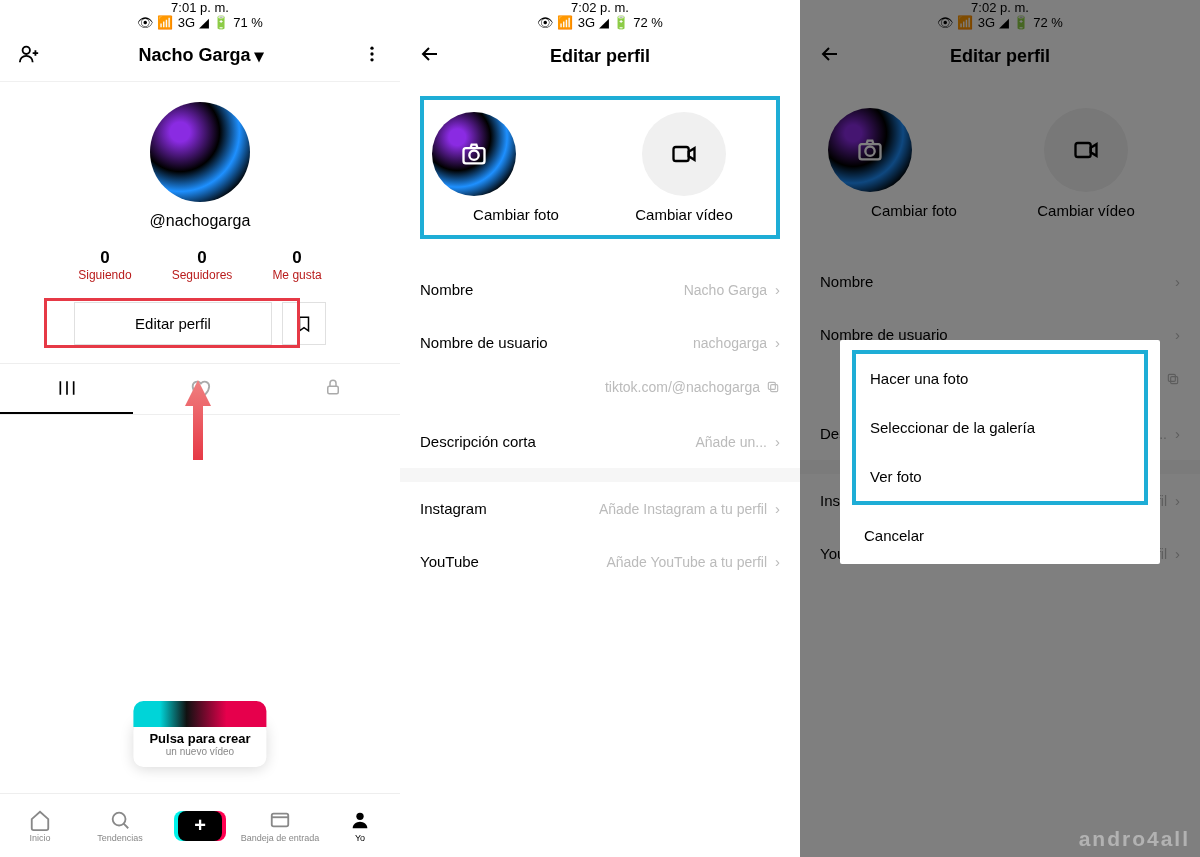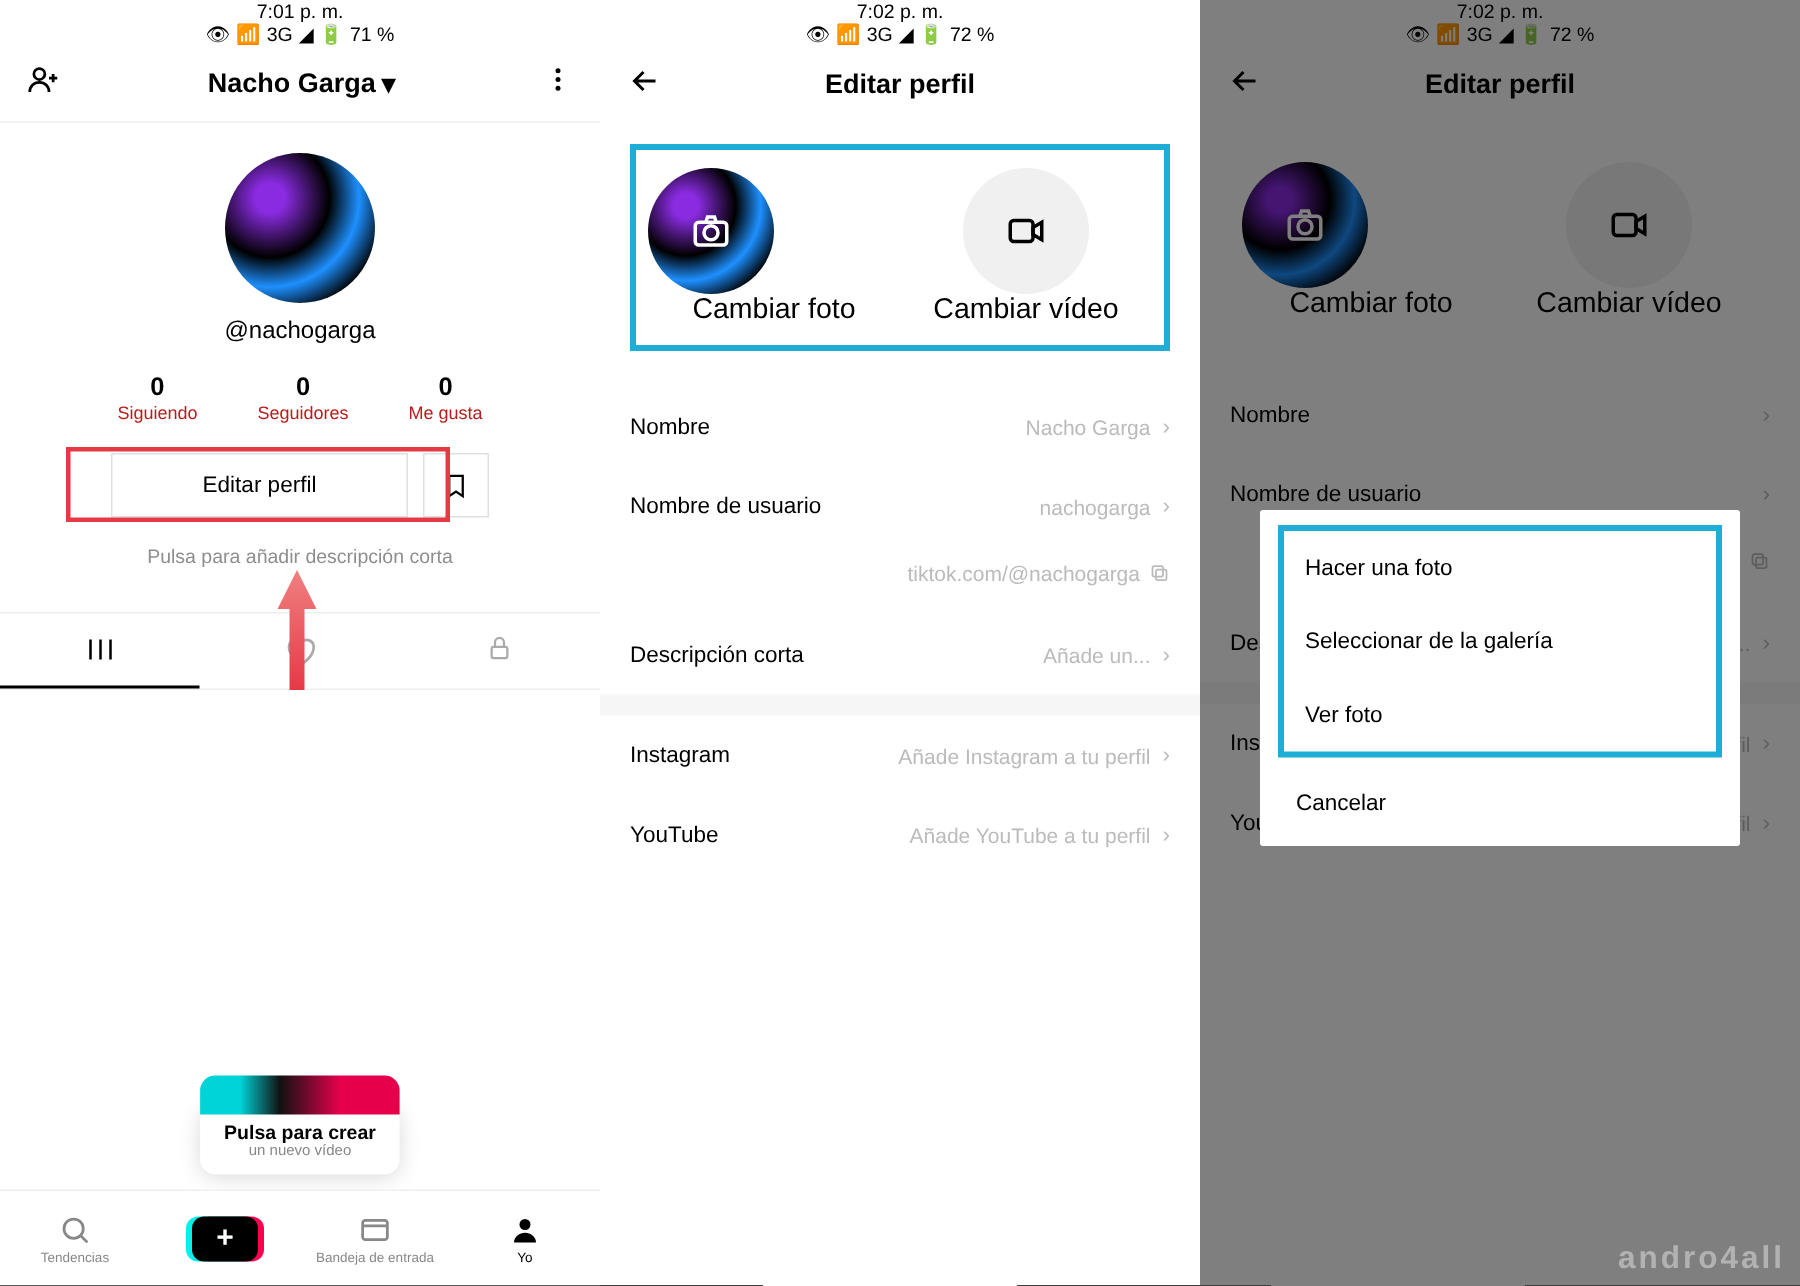--- a/index.html
+++ b/index.html
@@ -18,36 +18,36 @@
 .stat-label { font-size: 12px; color: #b91c1c; }
 .edit-row { display: flex; justify-content: center; gap: 10px; margin-bottom: 18px; position: relative; }
 .edit-btn { border: 1px solid #e0e0e0; padding: 12px 60px; font-size: 15px; font-weight:500; background: #fff; }
 .red-box { position: absolute; border: 3px solid #e63946; top: -4px; left: 44px; width: 256px; height: 50px; pointer-events: none; }
 .bookmark-btn { border: 1px solid #e0e0e0; padding: 10px 12px; background: #fff; display:flex; align-items:center;}
 .bio-hint { text-align: center; font-size: 13px; color: #8e8e8e; margin-bottom: 30px; }
 .red-arrow { position: absolute; left: 185px; top: 380px; width: 26px; height: 80px; pointer-events:none; }
 .tabs { display: flex; border-top: 1px solid #eee; border-bottom: 1px solid #eee; }
 .tab { flex: 1; text-align: center; padding: 14px 0; color: #888; display:flex; justify-content:center; }
 .tab.active { border-bottom: 2px solid #000; color: #000; }
-.create-tip { position: absolute; bottom: 74px; left: 50%; transform: translateX(-50%); background: #fff; border-radius: 10px; padding: 10px 16px; box-shadow: 0 2px 14px rgba(0,0,0,0.15); text-align: center; }
+.create-tip { position: absolute; bottom: 90px; left: 50%; transform: translateX(-50%); background: #fff; border-radius: 10px; padding: 10px 16px; box-shadow: 0 2px 14px rgba(0,0,0,0.15); text-align: center; }
 .create-tip::before { content:""; position:absolute; top:-20px; left:0; right:0; height:26px; background: linear-gradient(90deg,#00d4d8 20%,#111 40%,#e6004c 70%); border-radius:10px 10px 0 0; }
 .create-tip-t { font-weight: 700; font-size: 13px; }
 .create-tip-s { font-size: 10px; color: #888; }
 .bottom-nav { position: absolute; bottom: 0; left: 0; right: 0; height: 64px; display: flex; border-top: 1px solid #eee; background: #fff; }
 .nav-item { flex: 1; display: flex; flex-direction: column; align-items: center; justify-content: center; font-size: 9px; color: #888; gap:2px; }
 .nav-item.active { color: #000; }
 .plus-btn { width: 44px; height: 30px; background: #000; border-radius: 8px; color: #fff; display: flex; align-items: center; justify-content: center; font-size: 20px; font-weight: bold; box-shadow: -4px 0 0 #00f2ea, 4px 0 0 #ff0050; }
 
 .edit-header { height: 52px; display: flex; align-items: center; padding: 0 18px; }
 .edit-header-title { flex: 1; text-align: center; font-weight: 600; font-size: 18px; margin-right:24px;}
 .change-row { display: flex; margin: 14px 20px 24px; border: 4px solid #1eadd6; padding: 12px 8px; }
 .change-row.noborder { border: none; }
 .change-col { flex: 1; text-align: center; }
 .video-circle { width: 84px; height: 84px; border-radius: 50%; background: #f0f0f0; margin: 0 auto; display:flex; align-items:center; justify-content:center;}
-.change-label { font-size: 19px; }
+.change-label { font-size: 15px; margin-top: 10px; }
 .field-row { display: flex; align-items: center; padding: 18px 20px; font-size: 15px; }
 .field-label { flex: 1; color: #000; }
 .field-value { color: #bbb; font-size:14px; }
 .chev { color: #bbb; margin-left: 8px; }
 .link-row { text-align: right; padding: 10px 20px 20px; color: #bbb; font-size: 14px; display:flex; justify-content:flex-end; align-items:center; gap:6px;}
 .divider { height: 14px; background: #f6f6f6; }
 
 .overlay { position: absolute; inset: 0; background: rgba(0,0,0,0.5); }
 .dialog { position: absolute; top: 340px; left: 40px; right: 40px; background: #fff; border-radius: 2px; padding: 4px 0; }
 .dialog-box { border: 4px solid #1eadd6; margin: 6px 12px; }
@@ -113,21 +113,20 @@
   <div class="edit-row">
     <div class="red-box"></div>
     <button class="edit-btn">Editar perfil</button>
     <button class="bookmark-btn">
       <svg width="18" height="18" viewBox="0 0 24 24" fill="none" stroke="#000" stroke-width="2">
           <path d="M6 3h12v18l-6-4-6 4z"></path>
         </svg>
     </button>
   </div>
 
-  <div class="bio-hint">Pulsa para añadir descripción corta</div>
 
   <svg class="red-arrow" viewBox="0 0 26 80">
     <defs>
         <linearGradient id="ra" x1="0" y1="1" x2="0" y2="0">
           <stop offset="0" stop-color="#e63946"></stop>
           <stop offset="1" stop-color="#f08080"></stop>
         </linearGradient>
       </defs>
     <path d="M13 0 L0 26 L8 26 L8 80 L18 80 L18 26 L26 26 Z" fill="url(#ra)"></path>
   </svg>
@@ -150,20 +149,26 @@
         </svg>
     </div>
   </div>
 
   <div class="create-tip">
     <div class="create-tip-t">Pulsa para crear</div>
     <div class="create-tip-s">un nuevo vídeo</div>
   </div>
 
   <div class="bottom-nav">
+    <div class="nav-item">
+      <svg width="22" height="22" viewBox="0 0 24 24" fill="none" stroke="#888" stroke-width="2">
+          <path d="M3 11l9-8 9 8v10a2 2 0 0 1-2 2H5a2 2 0 0 1-2-2z"></path>
+        </svg>
+      <span>Inicio</span>
+    </div>
     <div class="nav-item">
       <svg width="22" height="22" viewBox="0 0 24 24" fill="none" stroke="#888" stroke-width="2">
           <circle cx="11" cy="11" r="7"></circle>
           <path d="M21 21l-5-5"></path>
         </svg>
       <span>Tendencias</span>
     </div>
     <div class="nav-item">
       <div class="plus-btn">+</div>
     </div>

